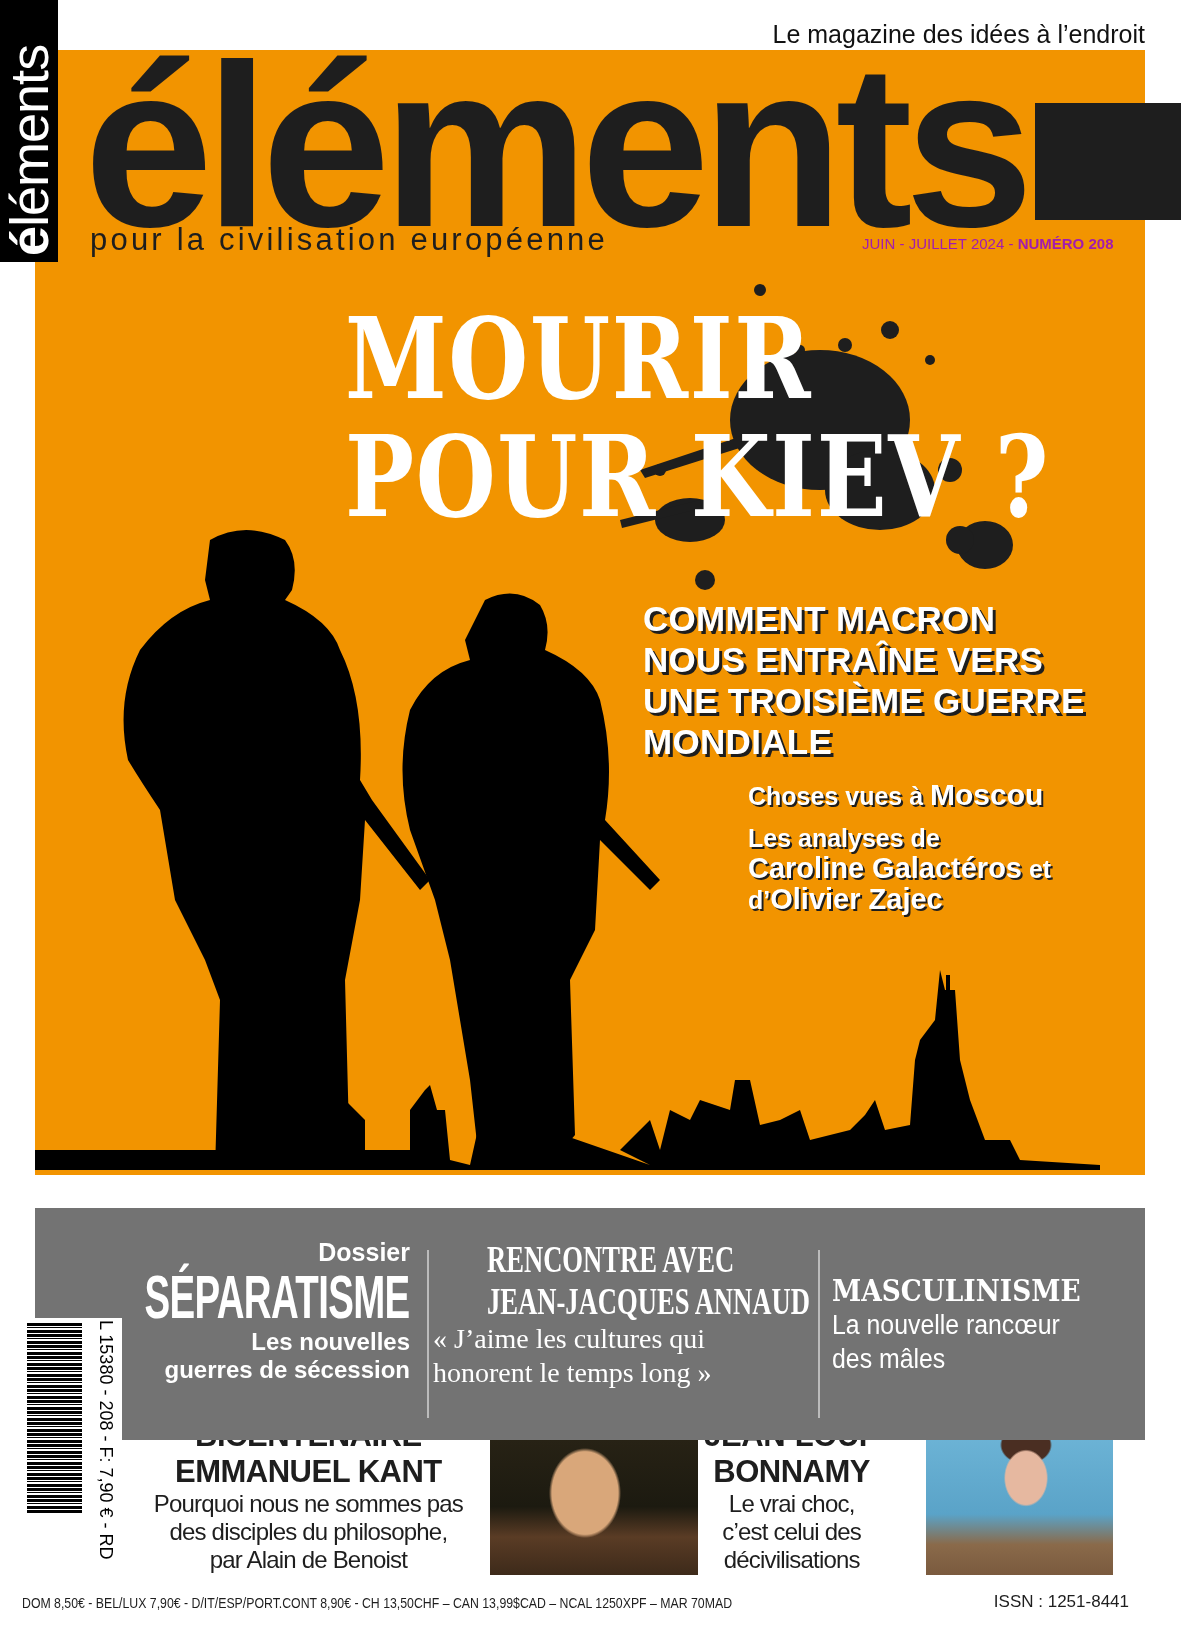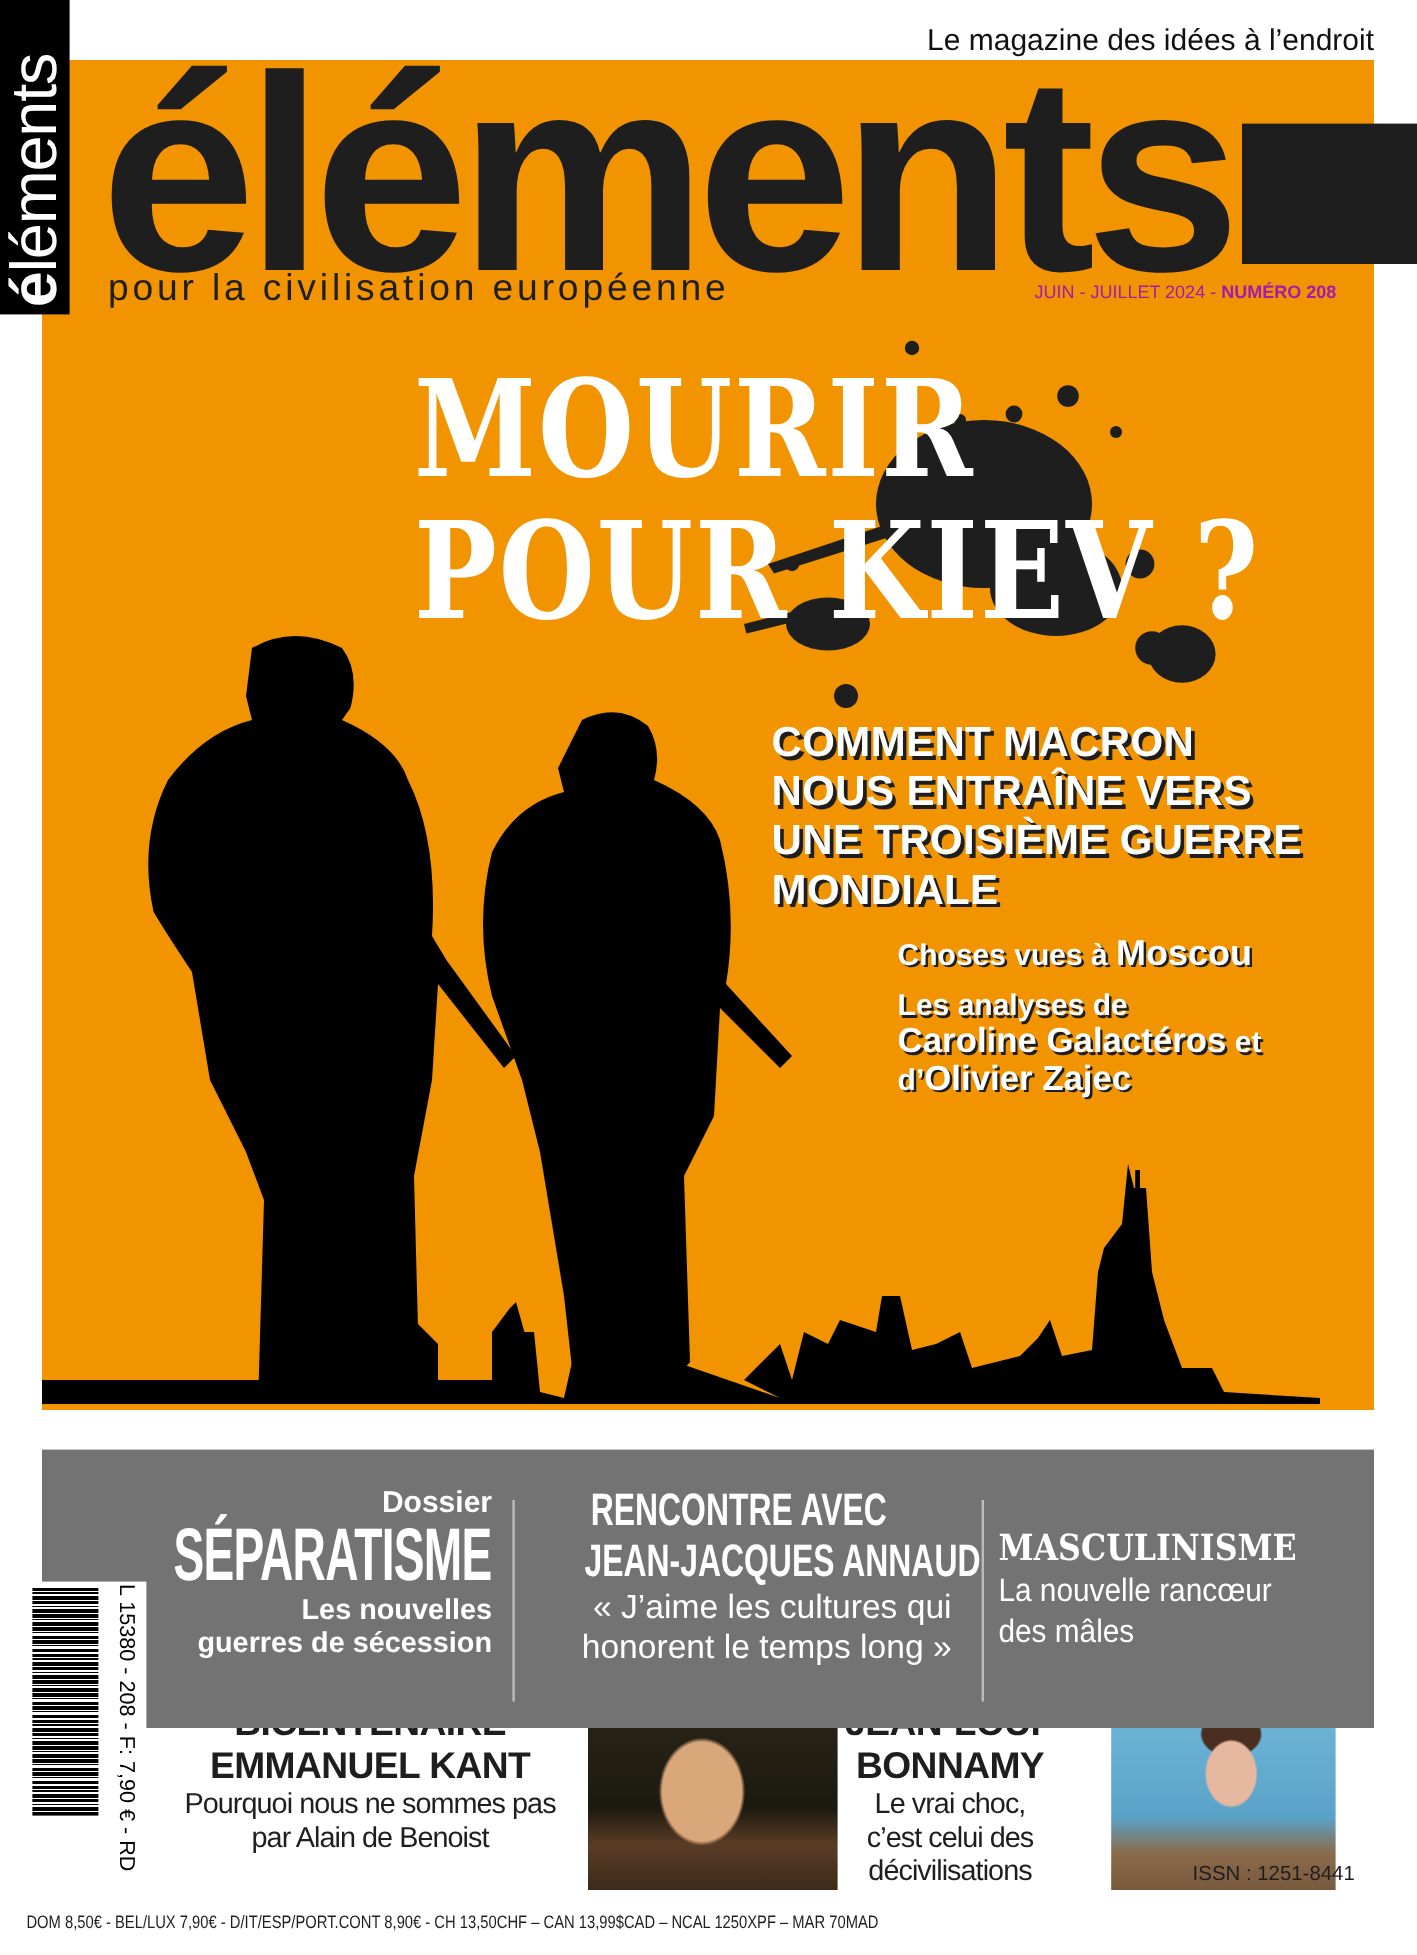--- a/index.html
+++ b/index.html
@@ -31,21 +31,21 @@
 
   .silhouette { position: absolute; left: 0; top: 0; z-index: 1; }
 
   .black-band { position: absolute; left: 35px; top: 1208px; width: 1110px; height: 232px; background: #737373; z-index: 2; }
   .band-col { position: absolute; top: 30px; color: #fff; }
   .col1 { right: 735px; text-align: right; }
   .col1 .kicker { font-weight: bold; font-size: 25px; line-height: 28px; }
   .col1 .big { font-weight: bold; font-size: 62px; line-height: 62px; transform: scaleX(0.62); transform-origin: 100% 0; letter-spacing: -1px; }
   .col1 .dek { font-weight: bold; font-size: 24px; line-height: 28px; }
   .divider { position: absolute; top: 42px; width: 2px; height: 168px; background: #bbb; }
-  .col2 { left: 398px; width: 360px; text-align: right; }
+  .col2 { left: 398px; width: 360px; text-align: left; font-family: Liberation Serif, serif; }
   .col2 .hd { font-weight: bold; font-size: 38px; line-height: 42px; transform: scaleX(0.7); transform-origin: 50% 0; white-space: nowrap; }
   .col2 .q { font-size: 28px; line-height: 34px; }
   .col3 { left: 797px; top: 66px; }
   .col3 .hd { font-family: "DejaVu Serif", serif; font-weight: bold; font-size: 30px; line-height: 34px; transform: scaleX(0.88); transform-origin: 0 0; white-space: nowrap; }
   .col3 .dek { font-size: 27px; line-height: 34px; transform: scaleX(0.92); transform-origin: 0 0; white-space: nowrap; }
 
   .barcode-box { position: absolute; left: 22px; top: 1318px; width: 100px; height: 200px; background: #fff; z-index: 3; }
   .barcode { position: absolute; left: 5px; top: 5px; width: 55px; height: 190px;
     background: repeating-linear-gradient(180deg, #000 0 3px, #fff 3px 4px, #000 4px 5px, #fff 5px 7px, #000 7px 10px, #fff 10px 11px); }
   .barcode-text { position: absolute; left: 64px; top: 2px; width: 200px; height: 30px; transform-origin: 0 0; transform: translate(30px, 0) rotate(90deg);
@@ -54,21 +54,21 @@
   .feature { position: absolute; top: 1418px; text-align: center; color: #1e1e1e; }
   .feature .hd { font-weight: bold; font-size: 31px; line-height: 36px; letter-spacing: -0.5px; }
   .feature .dek { font-size: 24px; line-height: 28px; letter-spacing: -0.8px; }
   .kant { right: 718px; }
   .bonnamy { right: 302px; }
   .photo { position: absolute; top: 1423px; height: 152px; }
   .photo-kant { left: 490px; width: 208px; background: radial-gradient(ellipse 60px 75px at 95px 70px, #d9a77a 0 55%, transparent 60%), linear-gradient(180deg, #2a2416 0%, #1c1a10 55%, #5a3c25 75%, #3d2a1a 100%); }
   .photo-bonnamy { left: 926px; width: 187px; background: radial-gradient(ellipse 34px 44px at 100px 55px, #e6b8a0 0 60%, transparent 65%), radial-gradient(ellipse 40px 30px at 100px 22px, #4a2e22 0 60%, transparent 65%), linear-gradient(180deg, #6fb6d8 0%, #5aa3c8 60%, #8a6a4a 80%, #7a5a3e 100%); }
 
   .footer-prices { position: absolute; left: 22px; top: 1594px; font-size: 15px; color: #1e1e1e; transform: scaleX(0.82); transform-origin: 0 0; white-space: nowrap; }
-  .issn { position: absolute; right: 52px; top: 1552px; font-size: 17px; color: #1e1e1e; }
+  .issn { position: absolute; right: 52px; top: 1592px; font-size: 17px; color: #1e1e1e; }
 </style>
 </head>
 <body>
 
 <div class="orange-panel"></div>
 
 <div class="side-strip">
   <div class="side-strip-text"><b>é</b><span>léments</span></div>
 </div>
 
@@ -152,20 +152,21 @@
 
 <div class="barcode-box">
   <div class="barcode"></div>
   <div class="barcode-text">L 15380 - 208 - F: 7,90 € - RD</div>
 </div>
 
 <div class="feature kant">
   <div class="hd">BICENTENAIRE</div>
   <div class="hd">EMMANUEL KANT</div>
   <div class="dek">Pourquoi nous ne sommes pas</div>
+  <div class="dek">des disciples du philosophe,</div>
   <div class="dek">par Alain de Benoist</div>
 </div>
 <div class="photo photo-kant"></div>
 
 <div class="feature bonnamy">
   <div class="hd">JEAN-LOUP</div>
   <div class="hd">BONNAMY</div>
   <div class="dek">Le vrai choc,</div>
   <div class="dek">c’est celui des</div>
   <div class="dek">décivilisations</div>

